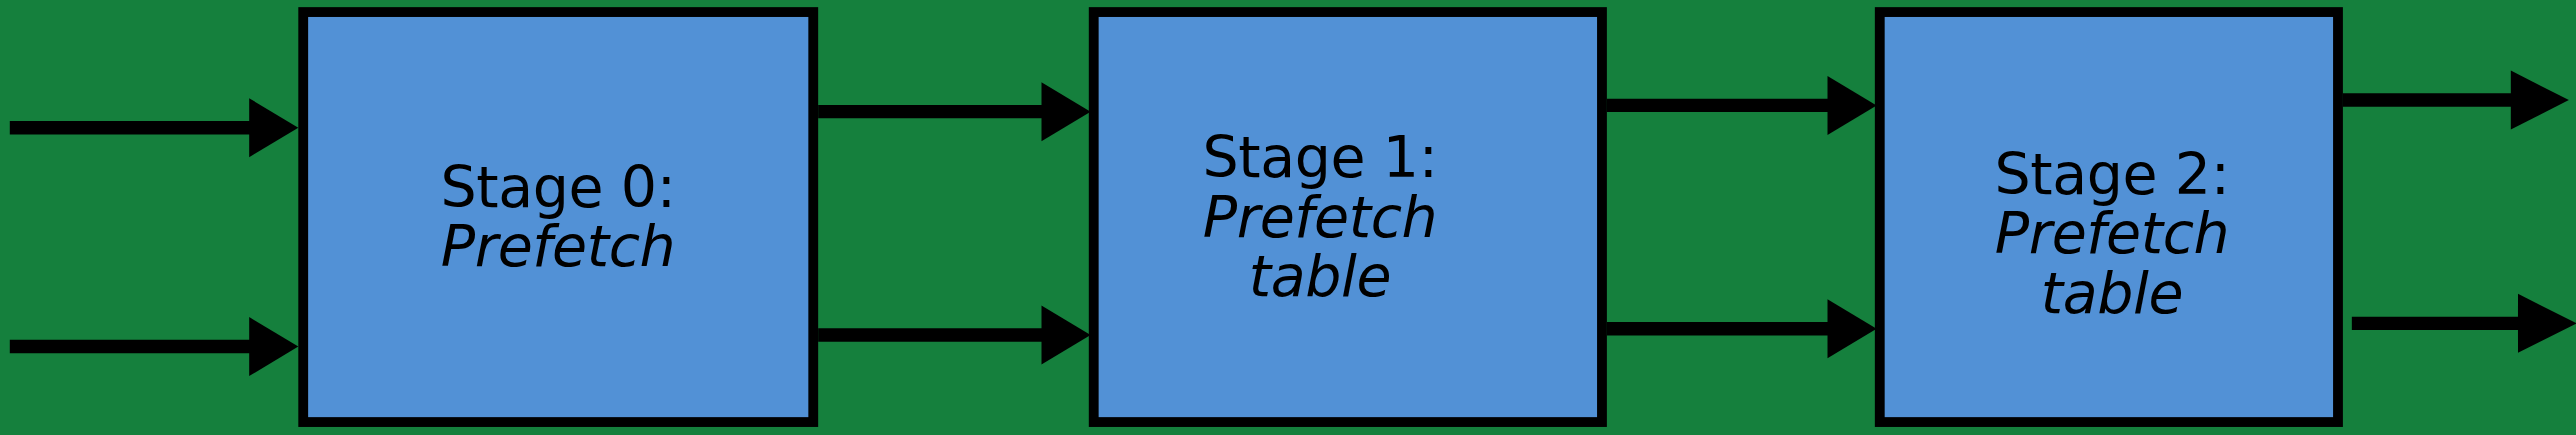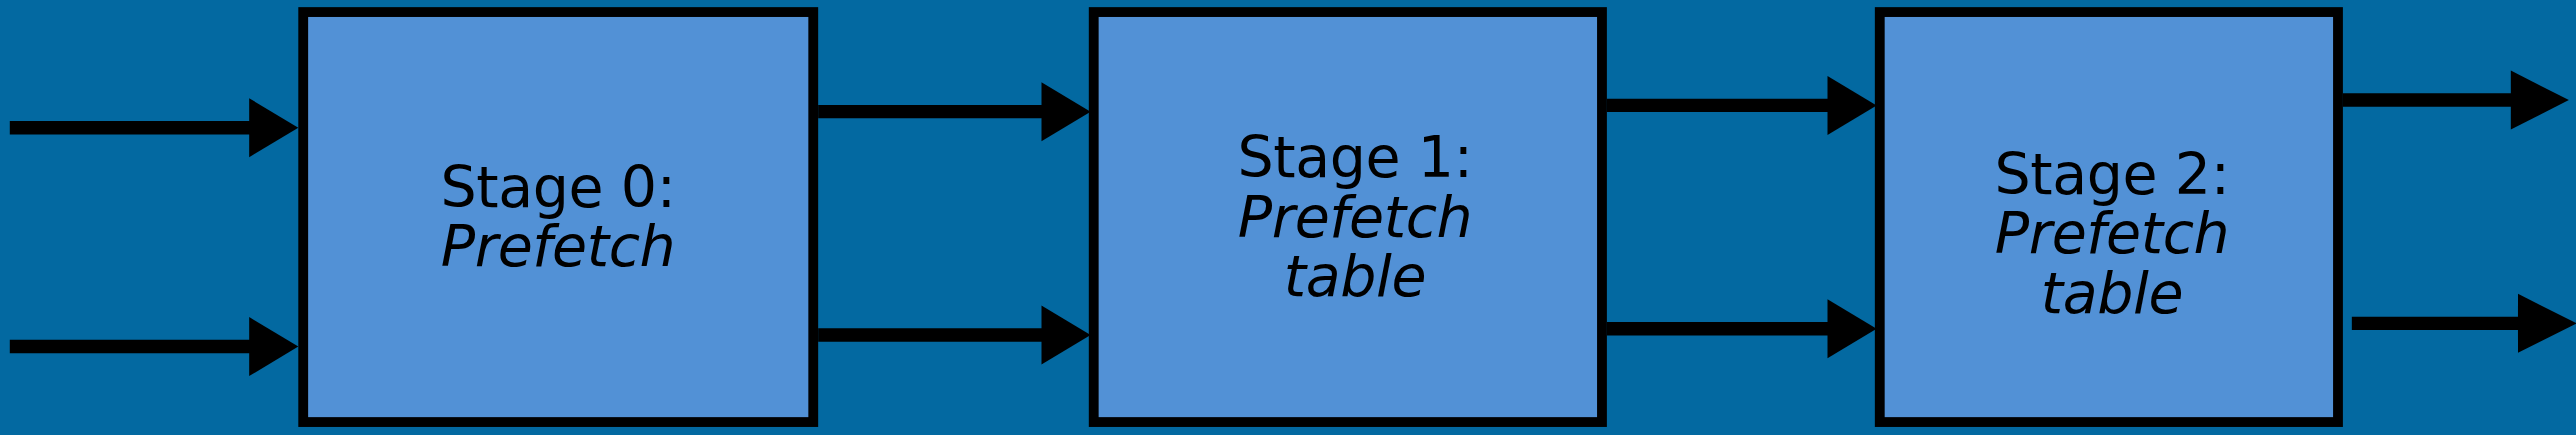--- a/index.html
+++ b/index.html
@@ -7,21 +7,21 @@
     padding: 0;
     background: #ffffff;
   }
   body {
     font-family: "DejaVu Sans", sans-serif;
   }
   #diagram-root {
     position: relative;
     width: 2576px;
     height: 435px;
-    background: #0369a1;
+    background: #15803d;
     overflow: hidden;
   }
   #pipeline-svg {
     position: absolute;
     left: 0;
     top: 0;
     width: 2576px;
     height: 435px;
   }
   .stage-box-rect {
@@ -111,21 +111,21 @@
       <line class="flow-line" x1="2632" y1="362" x2="2828" y2="362"></line>
       <polygon class="flow-head" points="2818,329 2884,362 2818,395"></polygon>
     </g>
   </svg>
 
   <div class="stage-label" style="left:298px; top:7.2px; width:520px; height:420px;">
     <div class="stage-title">Stage 0:</div>
     <div class="stage-desc-line">Prefetch</div>
   </div>
 
-  <div class="stage-label" style="left:1096px; top:7.2px; width:518px; height:420px;">
+  <div class="stage-label" style="left:1061px; top:7.2px; width:518px; height:420px;">
     <div class="stage-title">Stage 1:</div>
     <div class="stage-desc-line">Prefetch</div>
     <div class="stage-desc-line">table</div>
   </div>
 
   <div class="stage-label" style="left:1875px; top:24px; width:396px; height:420px;padding-left:39px;">
     <div class="stage-title">Stage 2:</div>
     <div class="stage-desc-line">Prefetch</div>
     <div class="stage-desc-line">table</div>
   </div>

